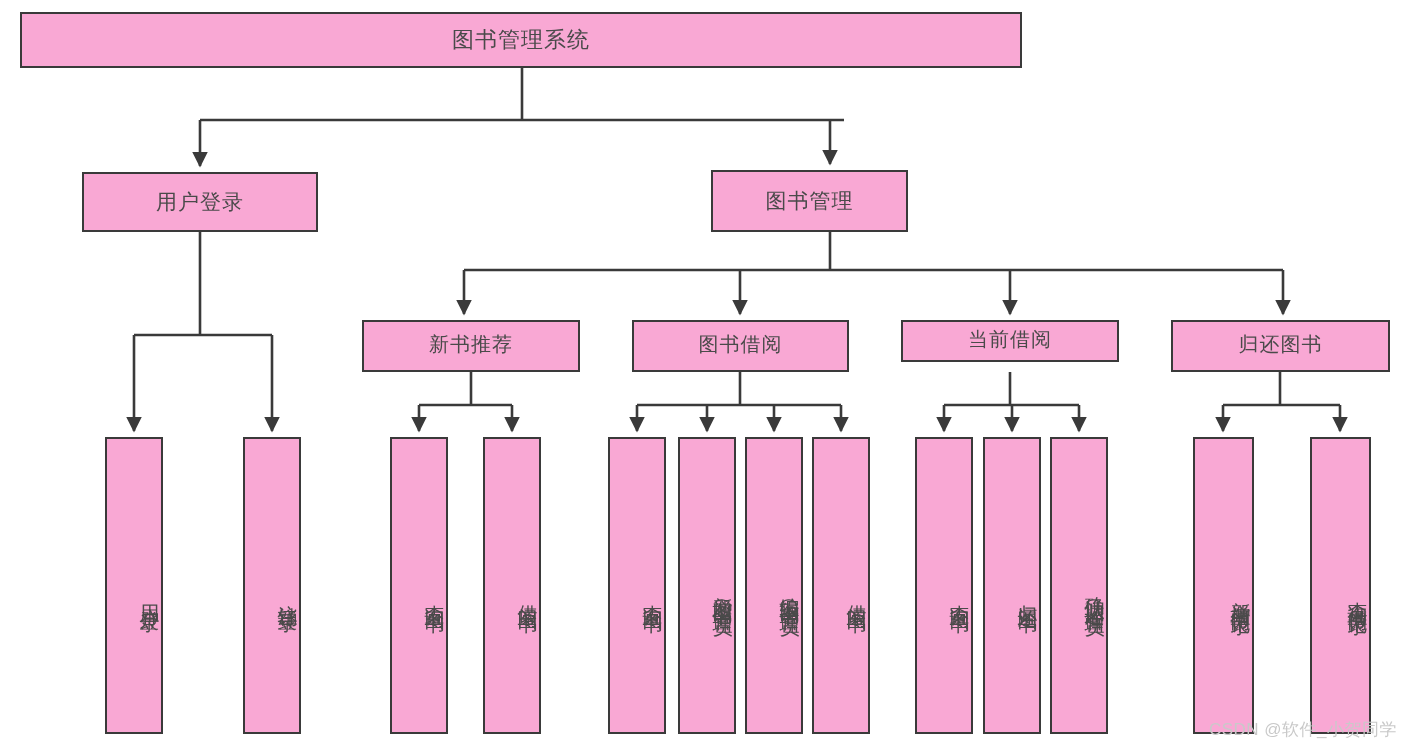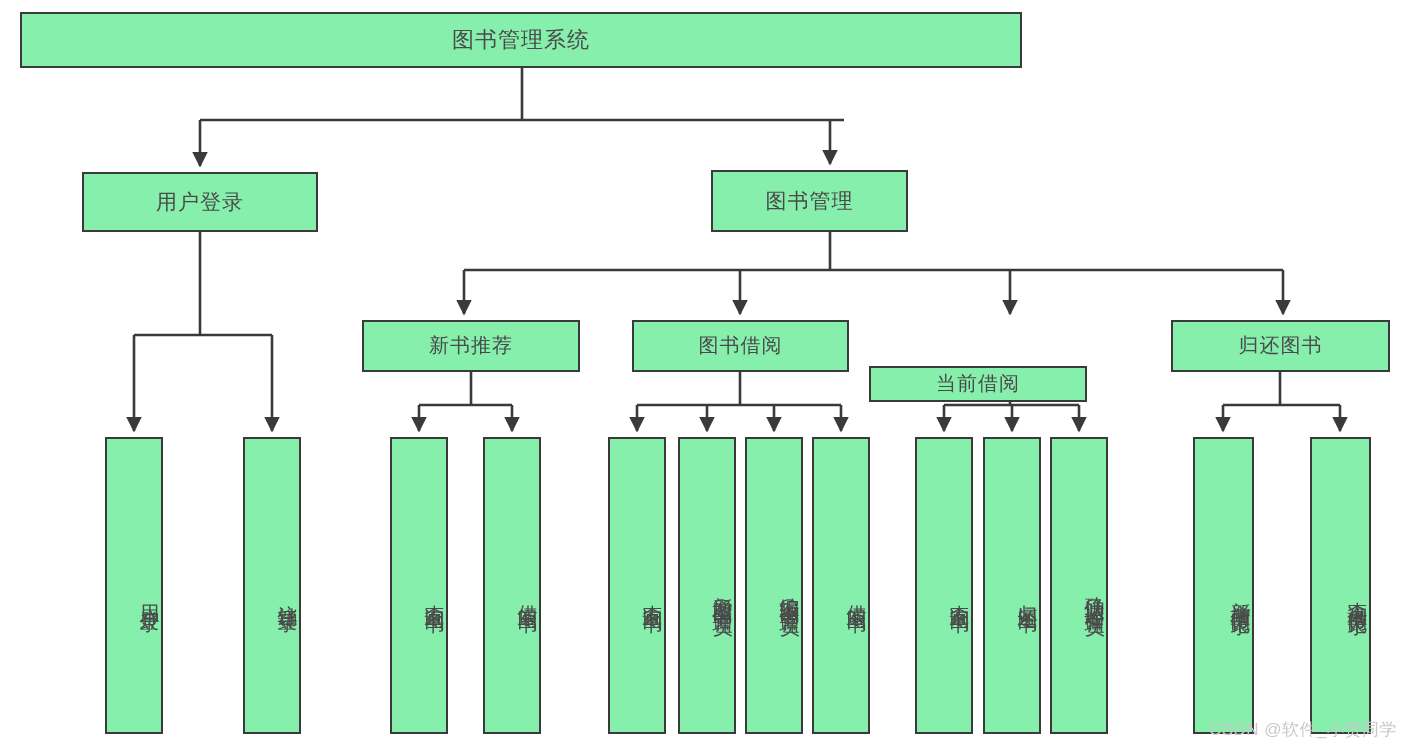--- a/index.html
+++ b/index.html
@@ -21,34 +21,34 @@
     position: absolute;
     left: 0;
     top: 0;
     width: 1405px;
     height: 747px;
     pointer-events: none;
   }
   .node {
     position: absolute;
     box-sizing: border-box;
-    background: #86efac;
+    background: #f9a8d4;
     border: 2px solid #3a3a3a;
     display: flex;
     align-items: center;
     justify-content: center;
     color: #4a4a4a;
     font-size: 21px;
     letter-spacing: 1px;
     line-height: 1.18;
     z-index: 2;
   }
   .node.root   { font-size: 22px; }
   .node.level1 { font-size: 21px; }
-  .node.level2 { font-size: 20px; }
+  .node.level2 { font-size: 20px; font-family: Liberation Mono, monospace; }
   .node.leaf {
     font-size: 20px;
     writing-mode: vertical-rl;
     text-orientation: upright;
     align-items: flex-start;
     justify-content: center;
     padding-top: 18px;
     letter-spacing: 3px;
   }
   .node.leaf .vtext {
@@ -134,21 +134,21 @@
   <div class="node level1" style="left:711px; top:170px; width:197px; height:62px;">
     <span>图书管理</span>
   </div>
 
   <div class="node level2" style="left:362px; top:320px; width:218px; height:52px;">
     <span>新书推荐</span>
   </div>
   <div class="node level2" style="left:632px; top:320px; width:217px; height:52px;">
     <span>图书借阅</span>
   </div>
-  <div class="node level2" style="left:869px; top:320px; width:218px; height:36px;margin-top:46px;">
+  <div class="node level2" style="left:901px; top:320px; width:218px; height:42px;">
     <span>当前借阅</span>
   </div>
   <div class="node level2" style="left:1171px; top:320px; width:219px; height:52px;">
     <span>归还图书</span>
   </div>
 
   <div class="node leaf" style="left:105px; top:437px; width:58px; height:297px;">
     <span class="vtext">用户登录</span>
   </div>
   <div class="node leaf" style="left:243px; top:437px; width:58px; height:297px;">

